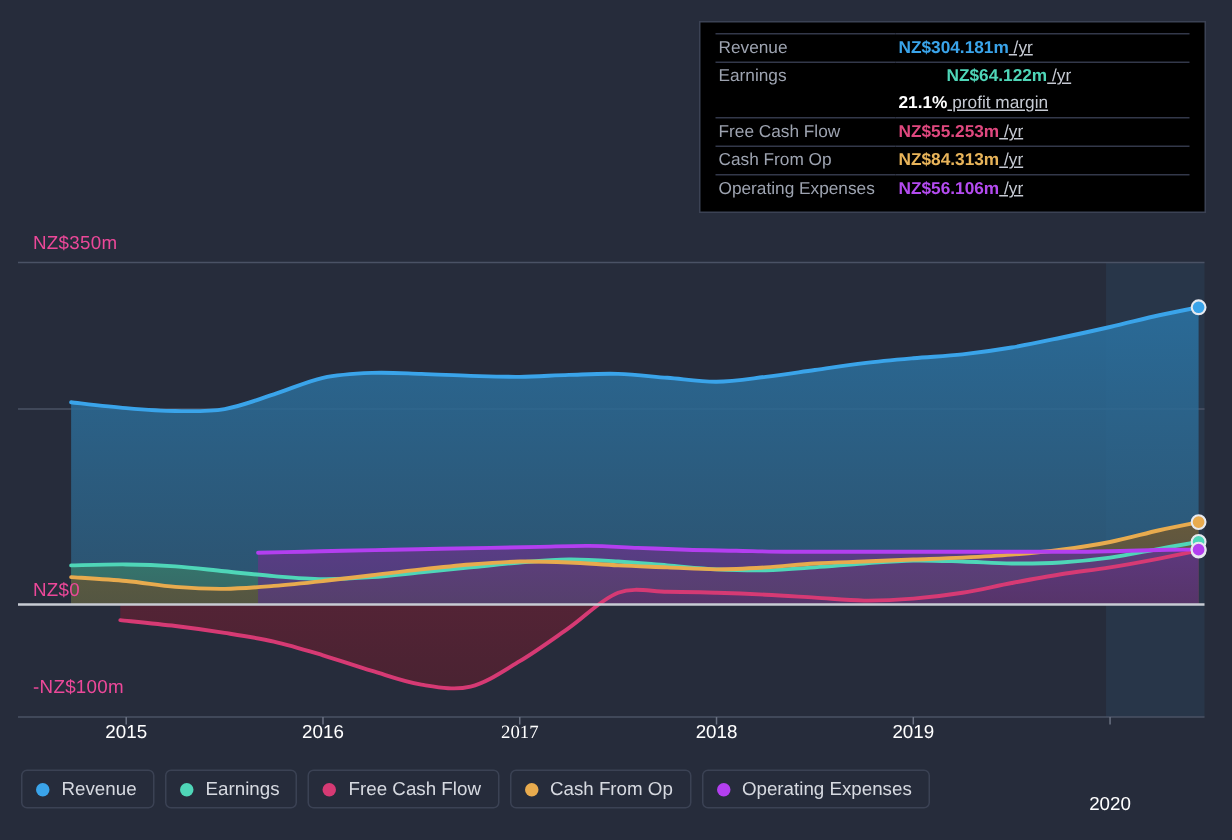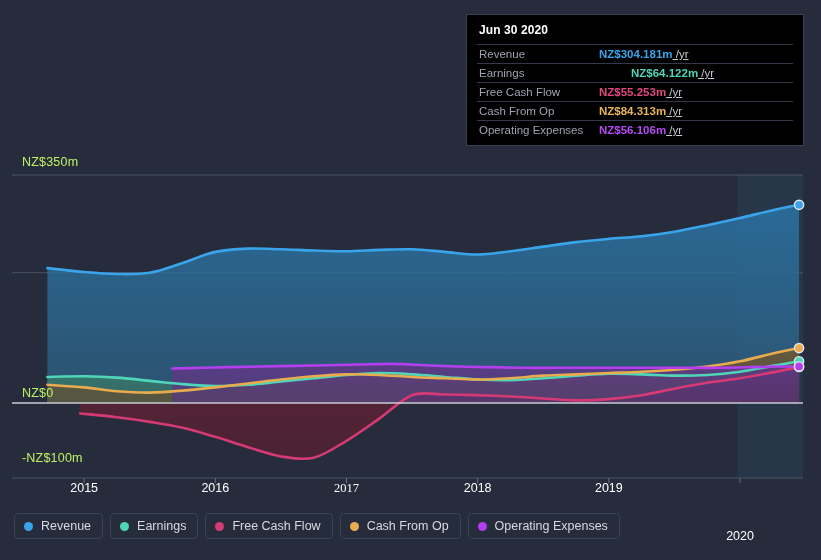--- a/index.html
+++ b/index.html
@@ -12,21 +12,21 @@
     -webkit-font-smoothing:antialiased;
   }
   #root{position:absolute;inset:0;}
 
   
   .chart-wrap{position:absolute;left:0;top:0;width:821px;height:500px;}
   .chart-svg{position:absolute;left:0;top:0;}
 
   
   .ylabel{
-    position:absolute;color:#bef264;font-size:12.5px;letter-spacing:.2px;
+    position:absolute;color:#ec4899;font-size:12.5px;letter-spacing:.2px;
     white-space:nowrap;
   }
   .xlabel{
     position:absolute;color:#ffffff;font-size:12.5px;text-align:center;
     width:80px;white-space:nowrap;
   }
 
   
   .tooltip{
     position:absolute;left:466px;top:14px;width:338px;
@@ -128,30 +128,33 @@
       <div class="ylabel" style="left: 22px; top: 451.143px;">-NZ$100m</div>
       <div class="xlabel" style="left: 44.1476px; top: 481px;">2015</div>
       <div class="xlabel" style="left: 175.325px; top: 481px;">2016</div>
       <div class="xlabel" style="left: 306.502px; top: 481px; font-family: Liberation Serif, serif;">2017</div>
       <div class="xlabel" style="left: 437.68px; top: 481px;">2018</div>
       <div class="xlabel" style="left: 568.857px; top: 481px;">2019</div>
       <div class="xlabel" style="left: 700.035px; top: 481px; margin-top: 48px;">2020</div>
     </div>
 
   <div class="tooltip">
-    <div class="tt-title">Jun 30 2020</div>
     <table class="tt-table">
       <tbody id="tooltip-rows">
           <tr>
             <td class="tt-key">Revenue</td>
             <td class="tt-val"><span class="tt-num" style="color: rgb(58, 164, 234);">NZ$304.181m</span><span class="tt-unit"> /yr</span></td>
           </tr>
           <tr>
             <td class="tt-key">Earnings</td>
             <td class="tt-val"><span class="tt-num" style="color: rgb(79, 214, 184); padding-left: 32px;">NZ$64.122m</span><span class="tt-unit"> /yr</span></td>
+          </tr>
+          <tr class="no-rule">
+            <td class="tt-key"></td>
+            <td class="tt-val"><span class="tt-num" style="color: rgb(255, 255, 255);">21.1%</span><span class="tt-unit"> profit margin</span></td>
           </tr>
           <tr>
             <td class="tt-key">Free Cash Flow</td>
             <td class="tt-val"><span class="tt-num" style="color: rgb(224, 72, 127);">NZ$55.253m</span><span class="tt-unit"> /yr</span></td>
           </tr>
           <tr>
             <td class="tt-key">Cash From Op</td>
             <td class="tt-val"><span class="tt-num" style="color: rgb(232, 180, 90);">NZ$84.313m</span><span class="tt-unit"> /yr</span></td>
           </tr>
           <tr>

